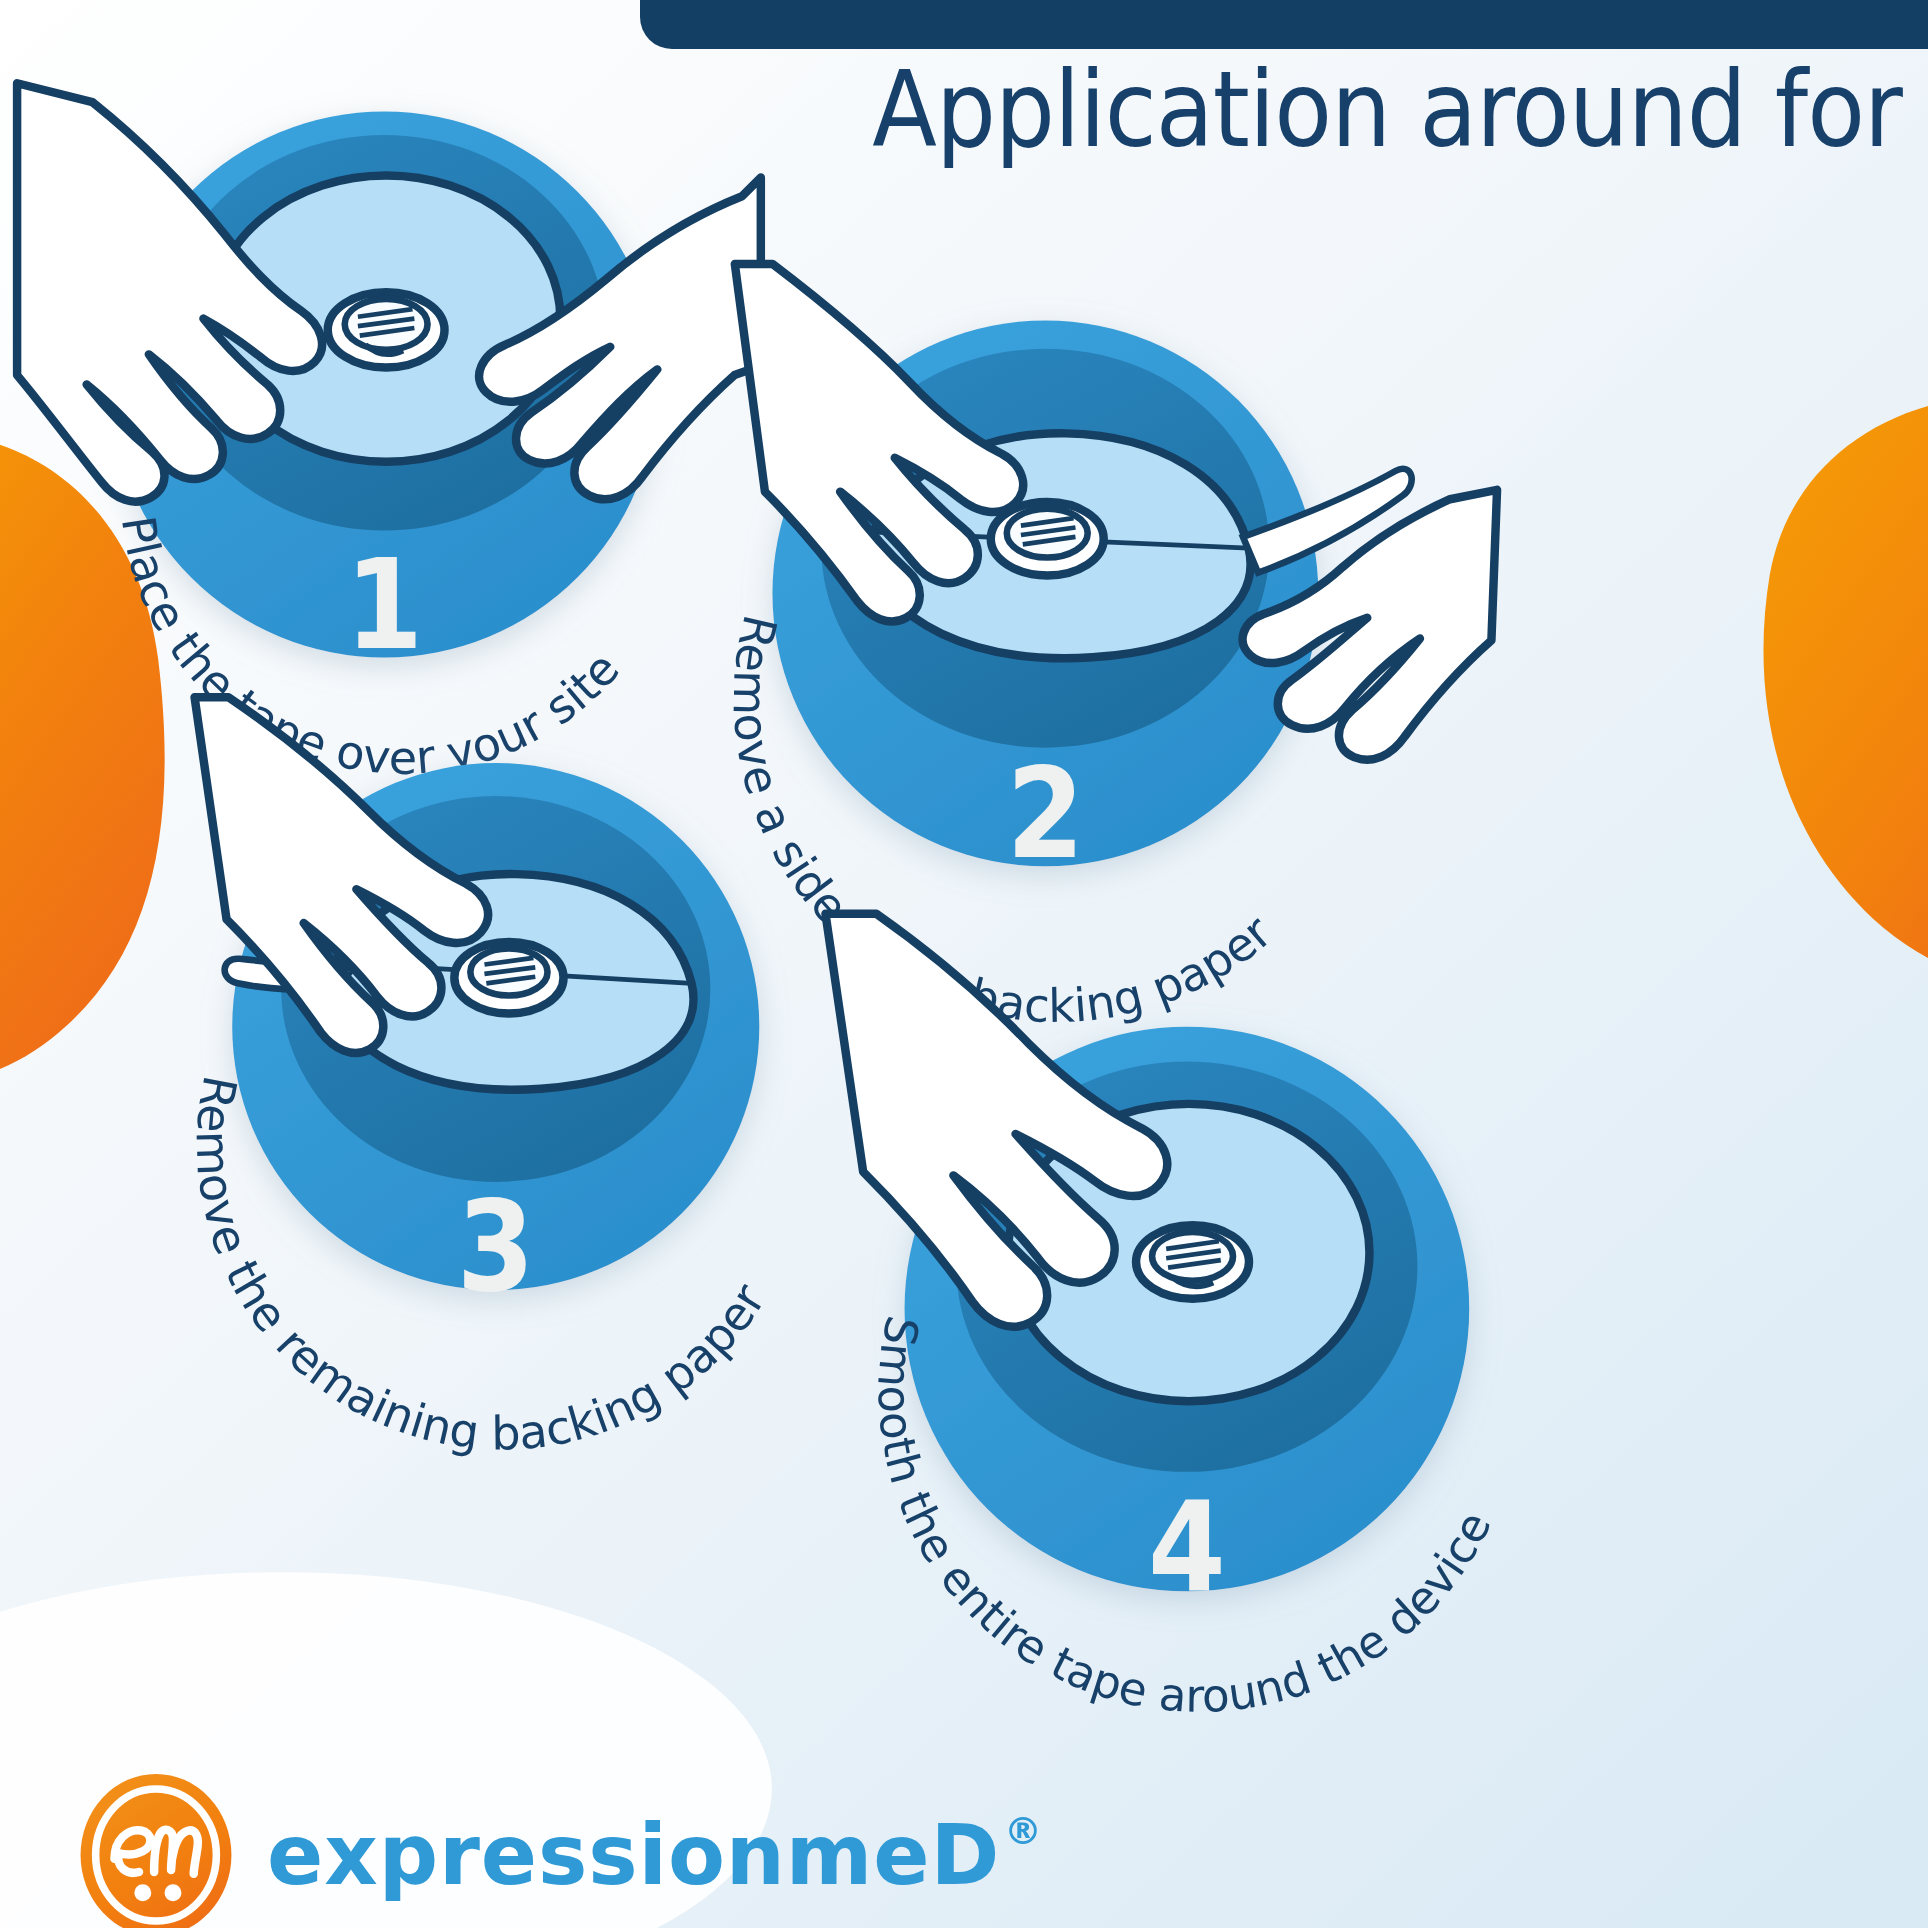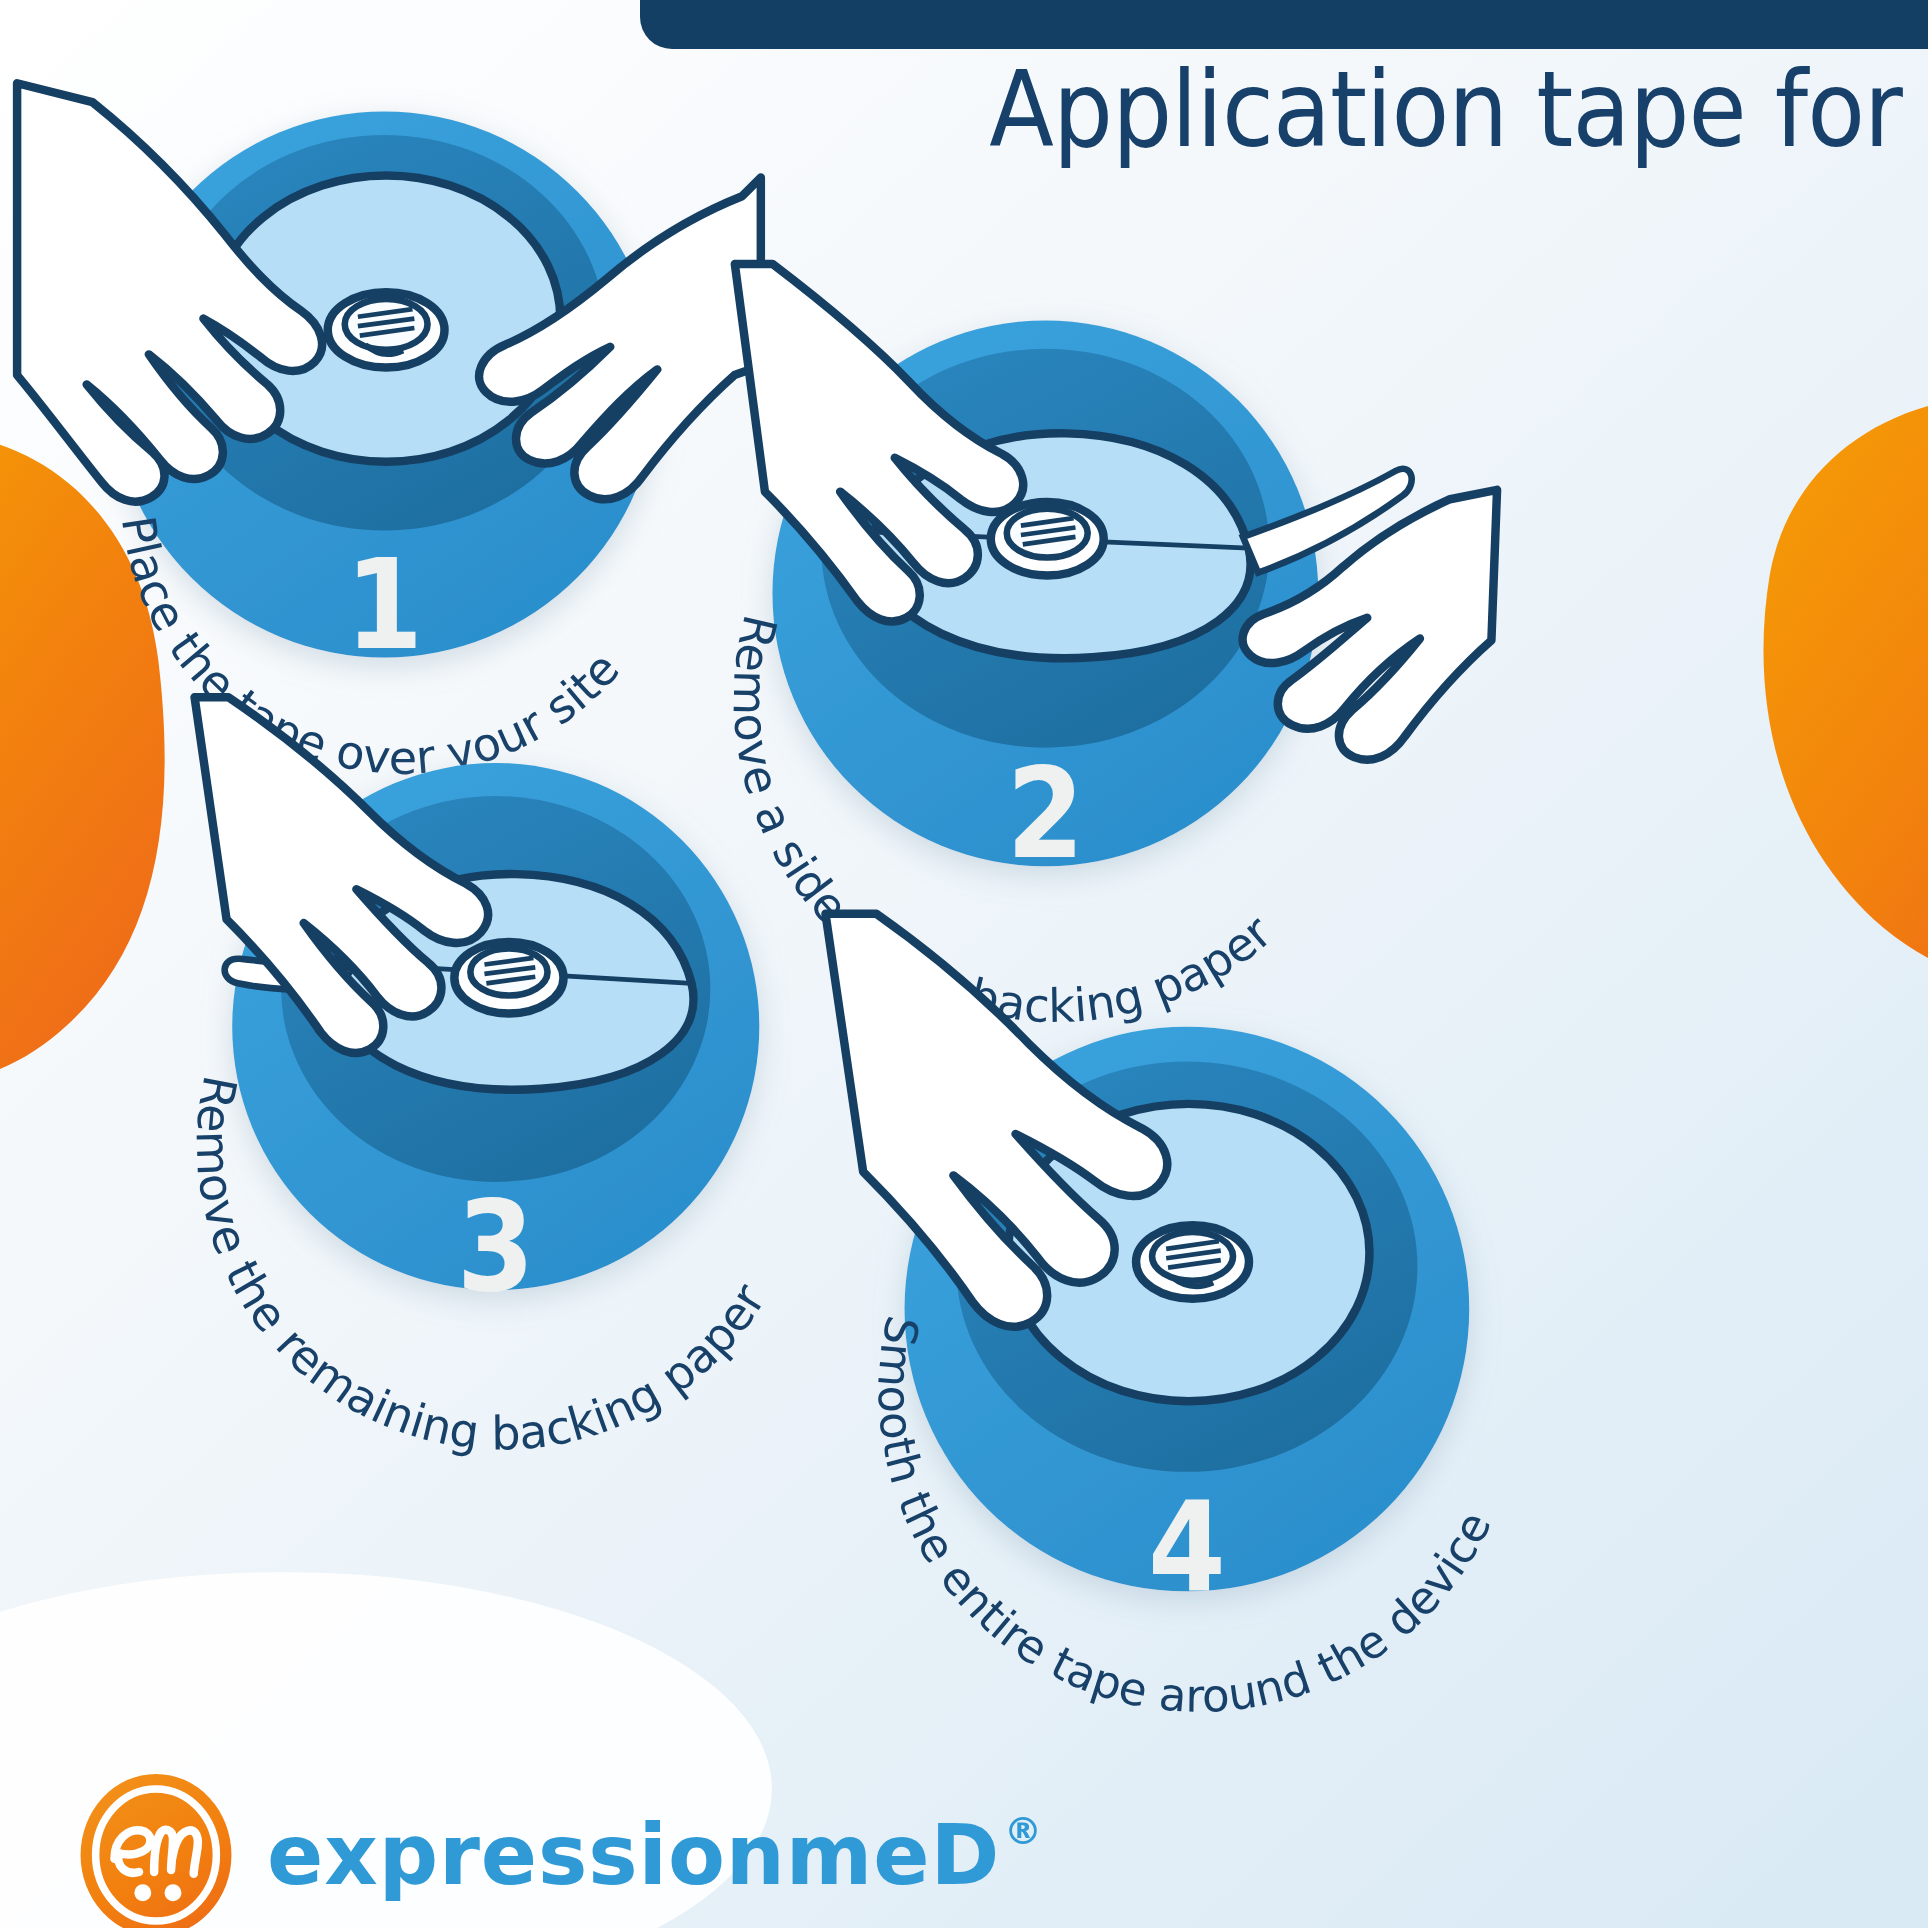--- a/index.html
+++ b/index.html
@@ -92,21 +92,21 @@
     <path d="M -60 460 C 60 470 150 560 168 700 C 190 880 160 1010 70 1090 C 10 1145 -60 1160 -120 1150 Z" fill="url(#orangeL)"></path>
 
     <path d="M 2110 420 C 1990 430 1900 500 1880 610 C 1855 760 1900 900 2000 985 C 2060 1035 2120 1050 2180 1040 Z" fill="url(#orangeR)"></path>
 
     <ellipse cx="300" cy="1900" rx="520" ry="230" fill="#ffffff" opacity="0.9"></ellipse>
   </svg>
 
   <div class="topbar"></div>
 
   <div class="title-wrap">
-    <div class="title-line1">Application tape for</div>
+    <div class="title-line1">Application around for</div>
   </div>
 
   <div class="step" style="left:83px;top:83px;">
     <svg width="659" height="716" viewBox="0 0 700 760">
       <defs>
         <linearGradient id="c1a" x1="0.15" y1="0" x2="0.85" y2="1">
           <stop offset="0%" stop-color="#3ba3dd"></stop>
             <stop offset="100%" stop-color="#2a8dcb"></stop>
         </linearGradient>
         <linearGradient id="c1b" x1="0.2" y1="0" x2="0.8" y2="1">

